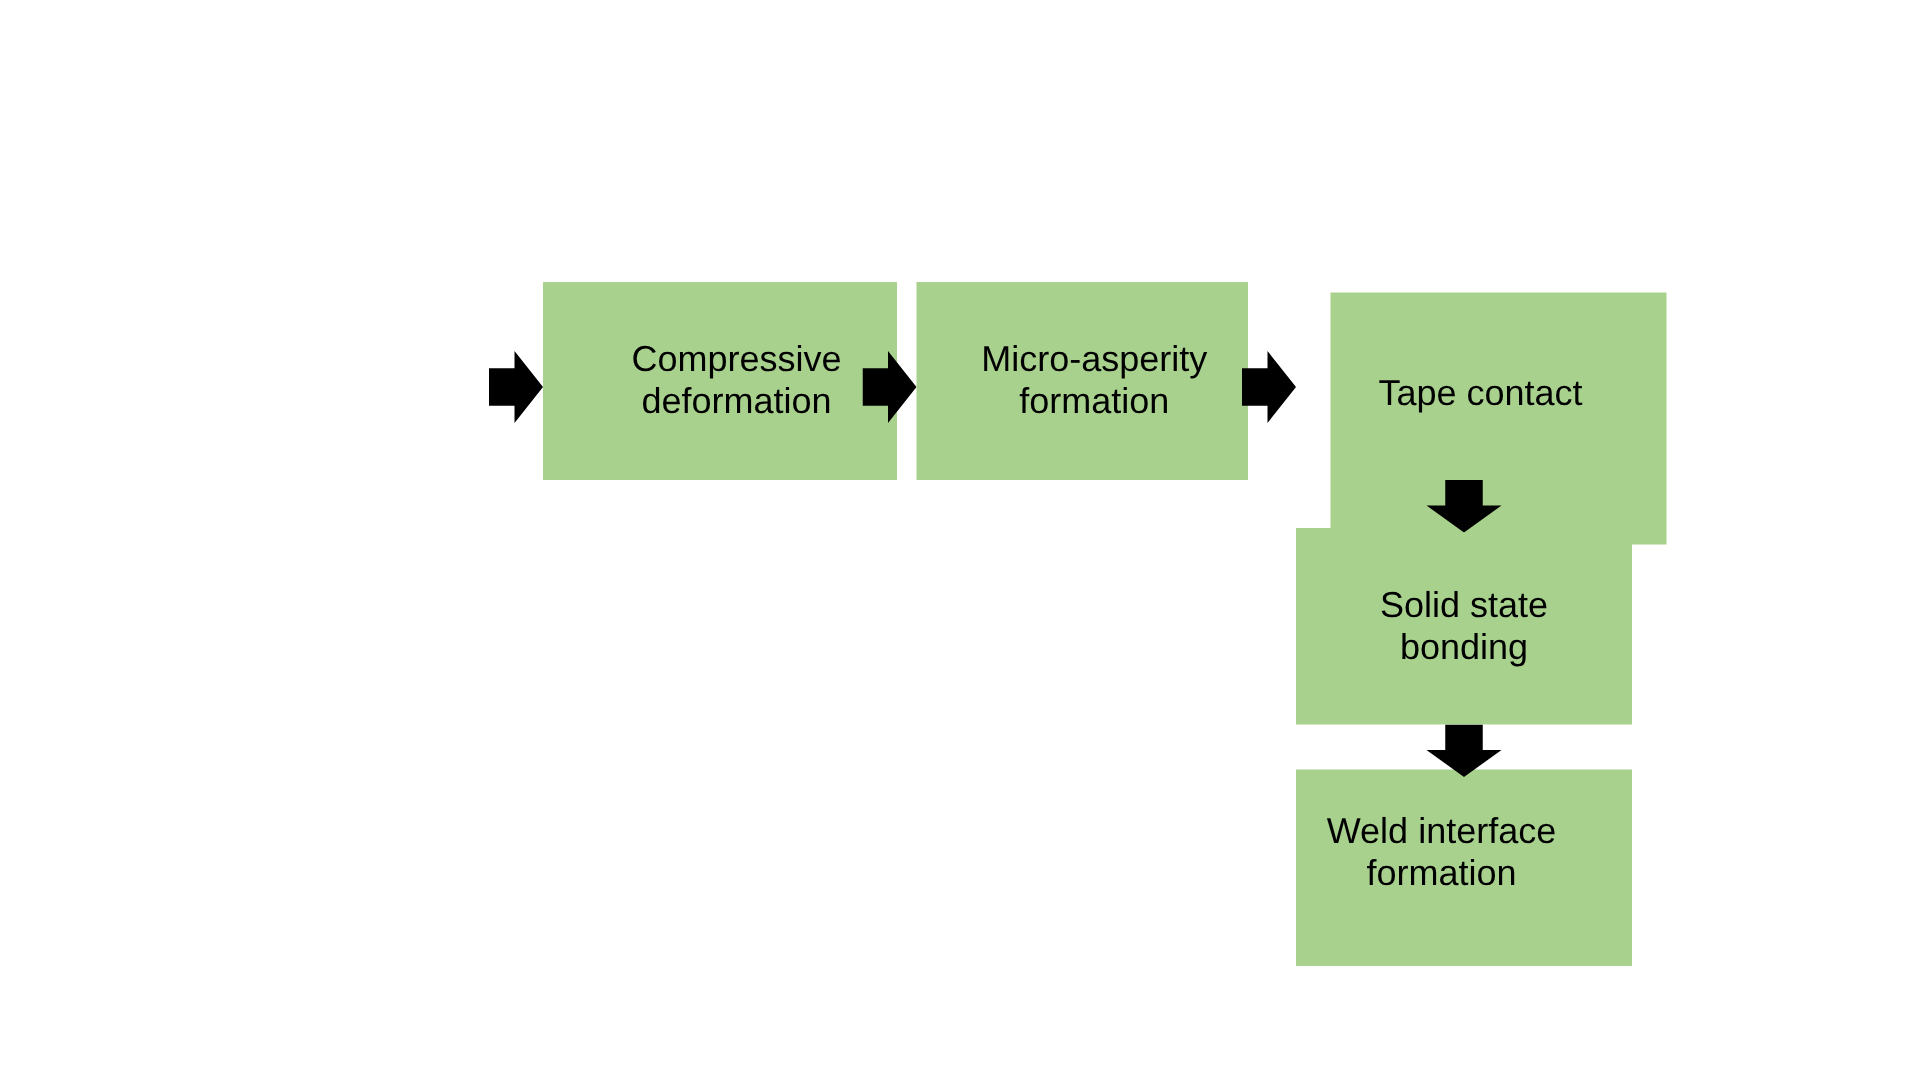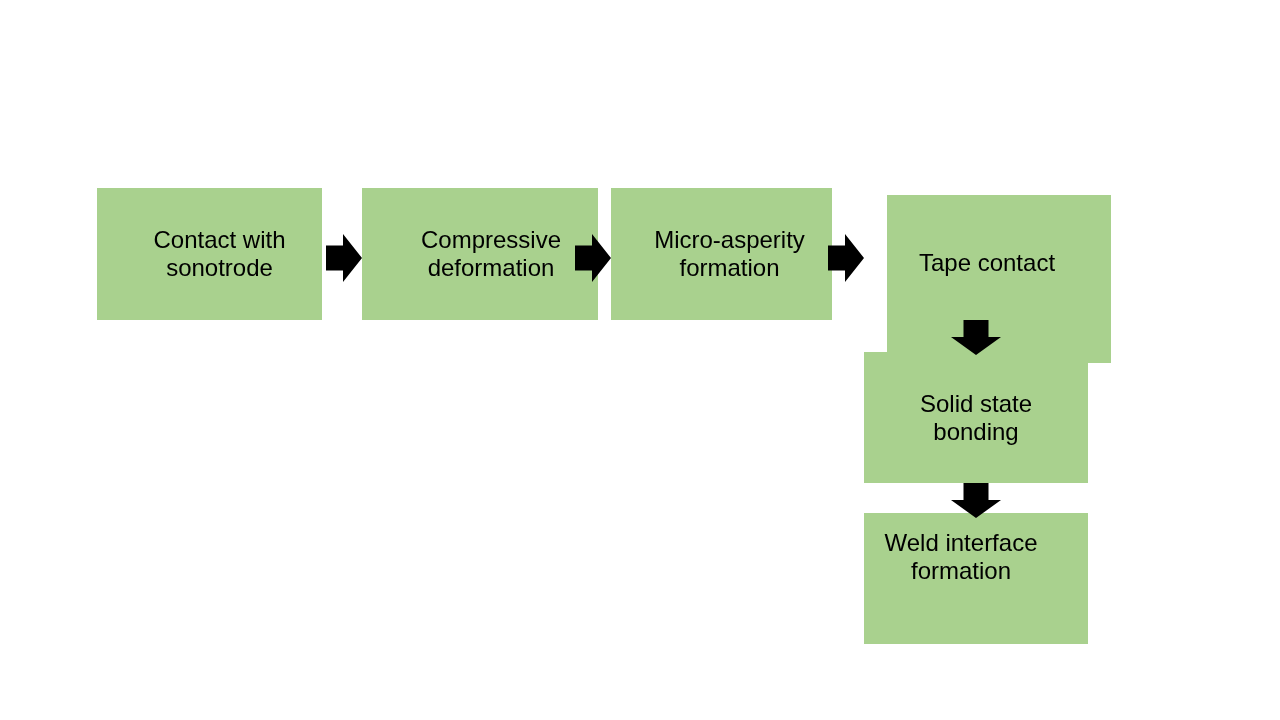--- a/index.html
+++ b/index.html
@@ -35,41 +35,38 @@
   .b1 .label { transform: translateX(10px); }
   .b2 { left: 362px; top: 188px; width: 236px; height: 132px; }
   .b2 .label { transform: translateX(11px); }
   .b3 { left: 611px; top: 188px; width: 221px; height: 132px; padding-left: 44px; }
   .b3 .label { transform: translateX(-14px); }
   .b4 { left: 864px; top: 195px; width: 224px; height: 168px; margin-left: 23px; }
   .b4 .label { transform: translate(-12px, -16px); }
   
   .b5 { left: 864px; top: 352px; width: 224px; height: 131px; }
   .b6 { left: 864px; top: 513px; width: 224px; height: 131px;
-        align-items: flex-start; padding-top: 16px; }
+        align-items: flex-start; padding-top: 28px; }
   .b6 .label { transform: translateX(-15px); }
   
   .arrow { position: absolute; color: var(--arrow, #000000); }
   .arrow svg { display: block; width: 100%; height: 100%; }
   .ar { width: 36px; height: 48px; top: 234px; }
   .a1 { left: 326px; }
   .a2 { left: 575px; }
   .a3 { left: 828px; }
   .ad { width: 50px; height: 35px; left: 951px; }
   .d1 { top: 320px; }
   .d2 { top: 483px; }
 </style>
 </head>
 <body>
 
 <div class="canvas">
 
-  <div class="node b1">
-    <span class="label">Contact with sonotrode</span>
-  </div>
 
   <div class="node b2">
     <span class="label">Compressive deformation</span>
   </div>
 
   <div class="node b3">
     <span class="label">Micro-asperity formation</span>
   </div>
 
   <div class="node b4">

